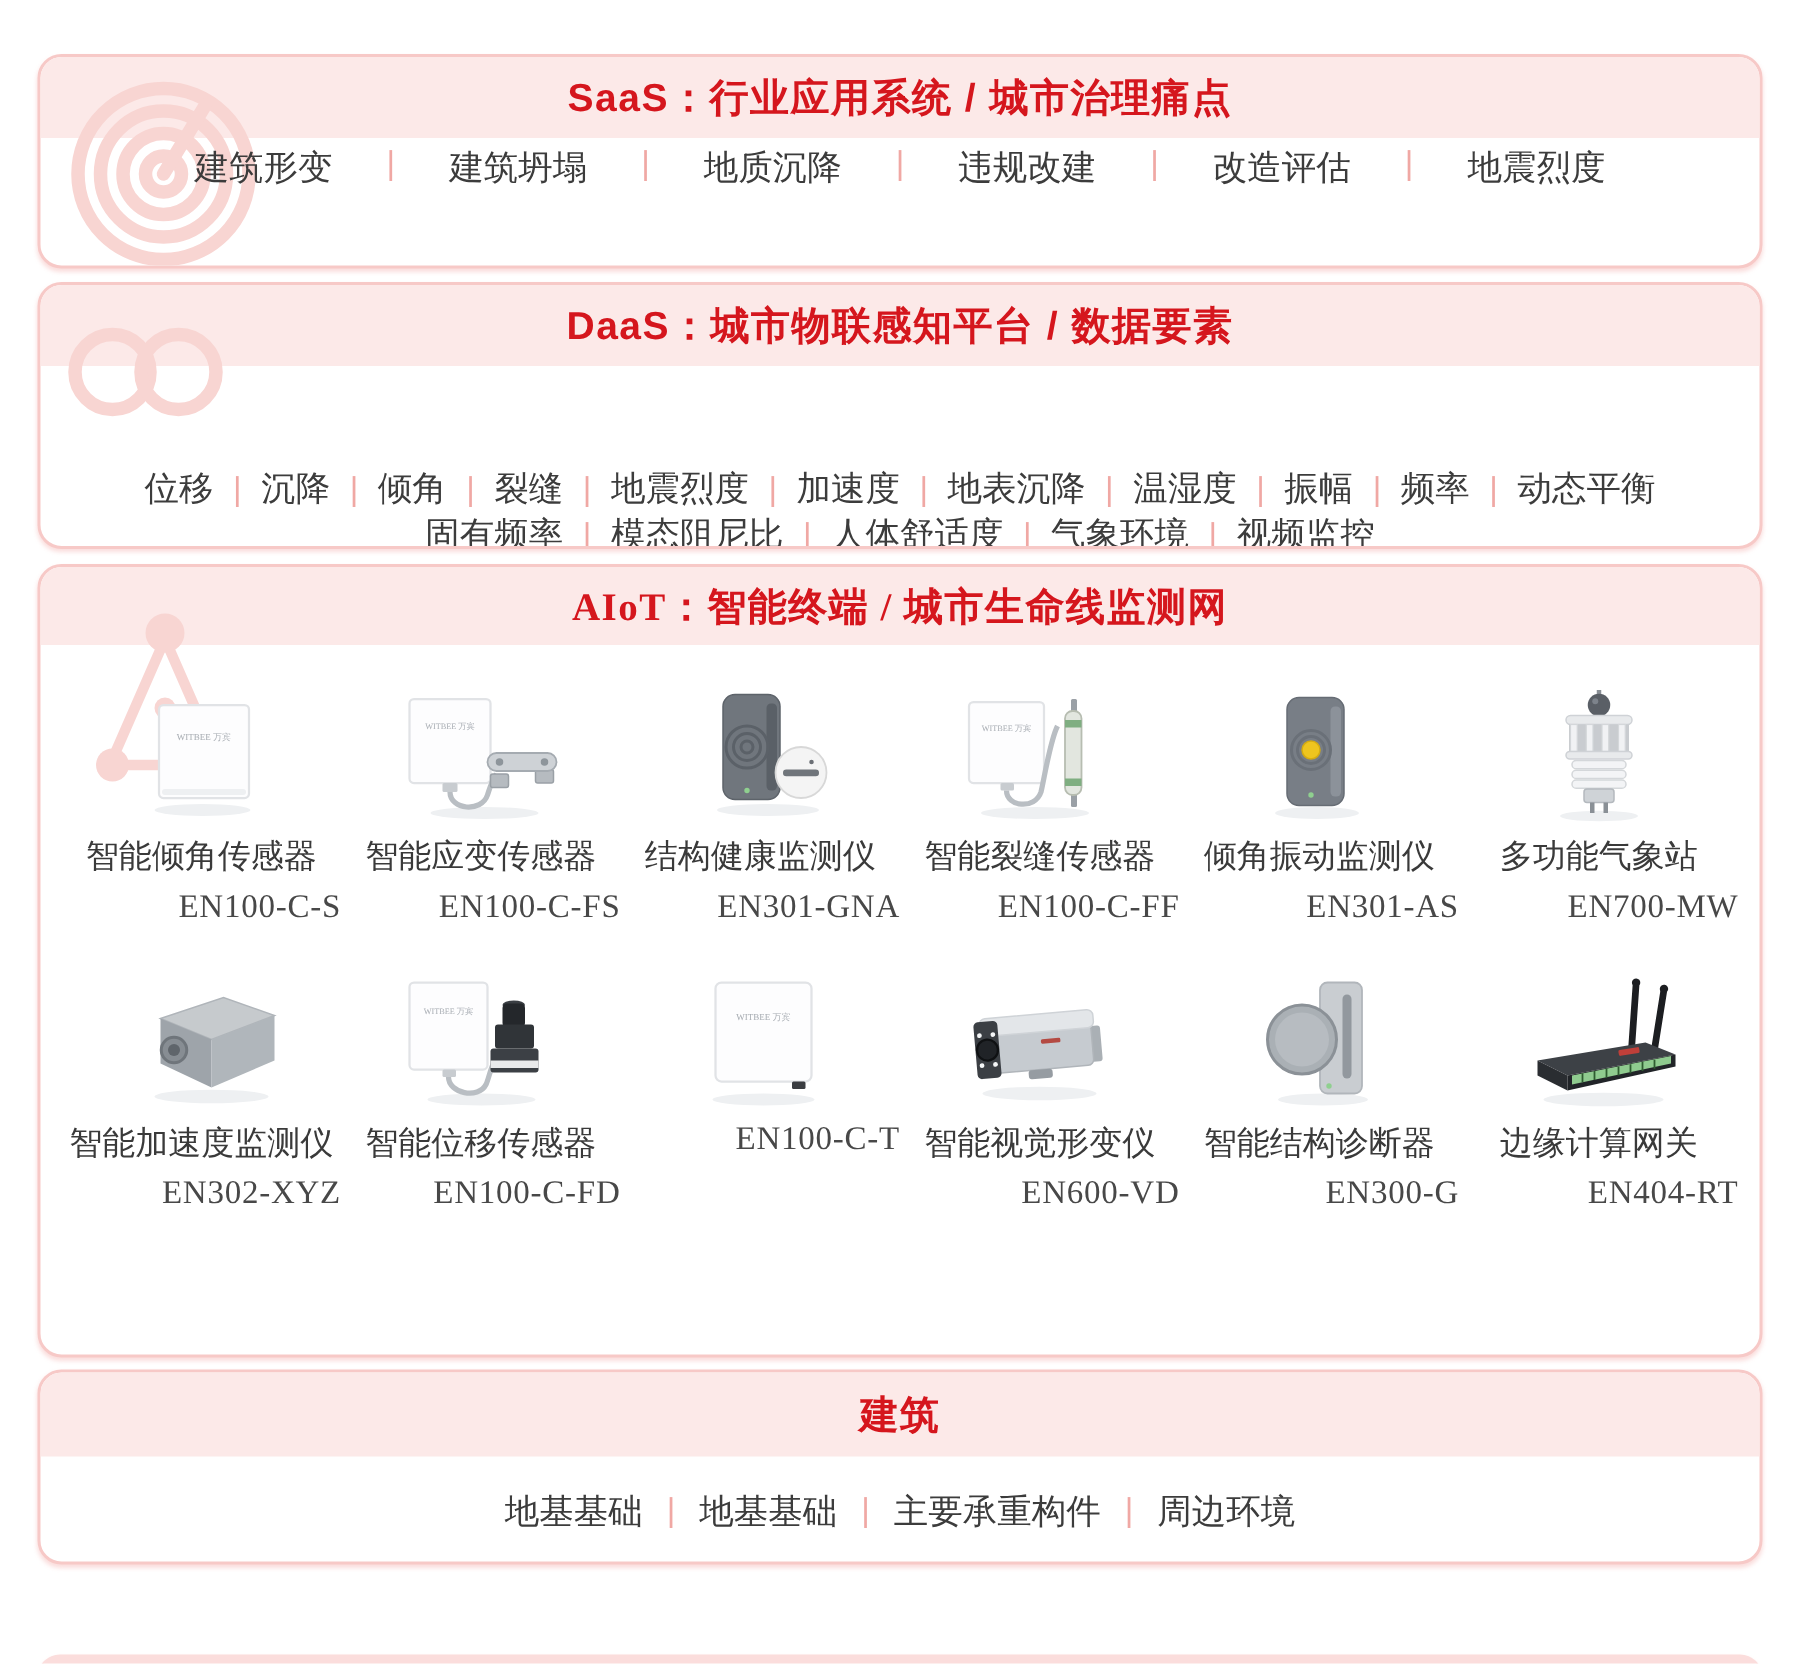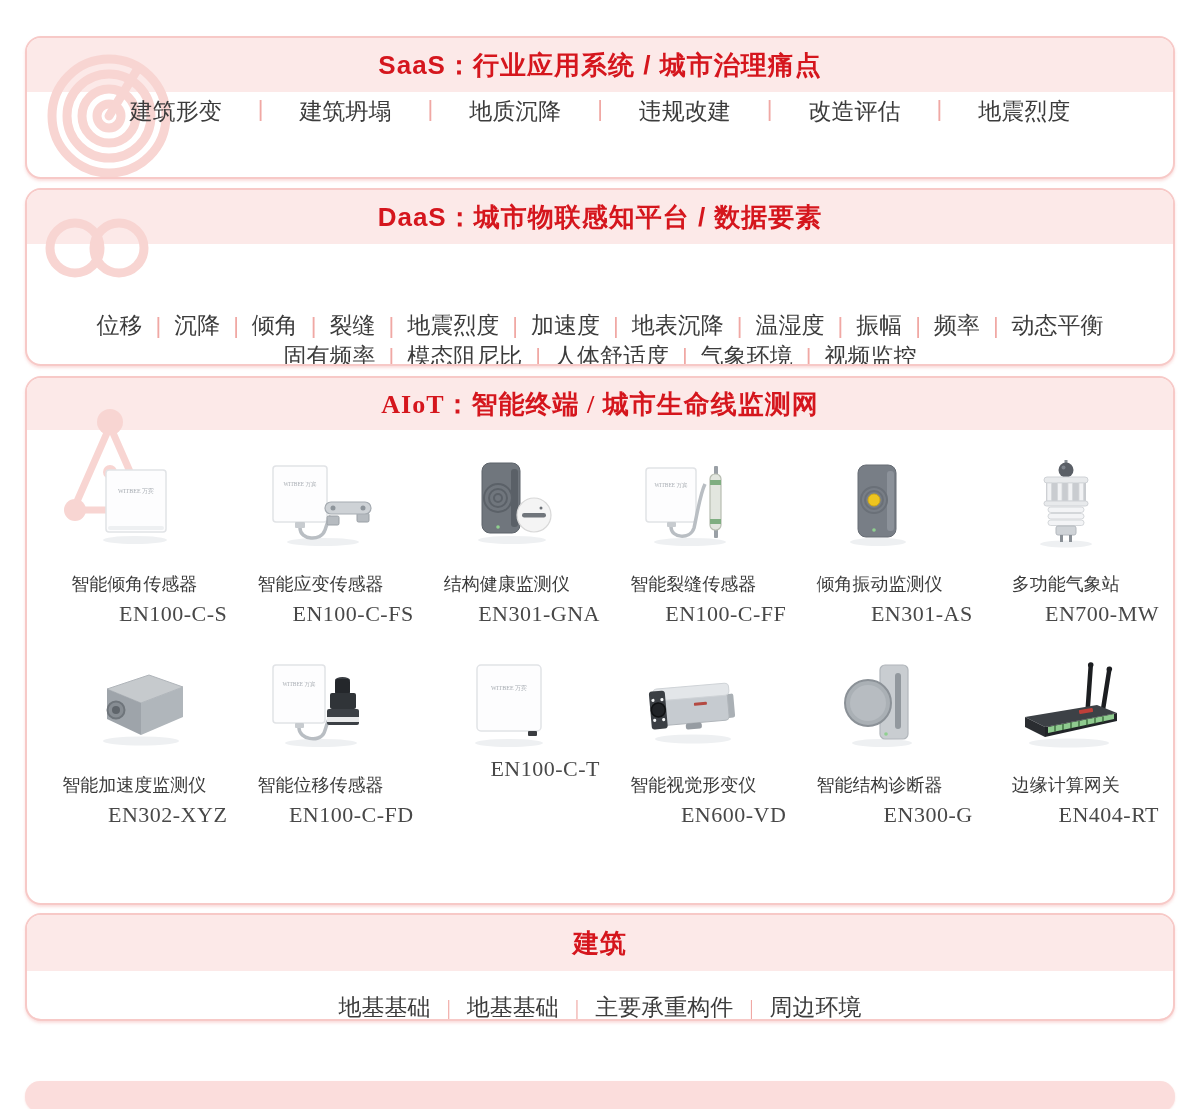--- a/index.html
+++ b/index.html
@@ -32,24 +32,24 @@
   #daas-card .content{height:122px;display:flex;flex-direction:column;justify-content:flex-end;padding:6px 0 8px 0;}
 
   #aiot-card{height:529px;margin-bottom:8px;font-family:Liberation Serif, serif;}
   #aiot-card .band{height:52px;}
   .grid{
     width:1118px;margin:28px auto 0 auto;display:grid;
     grid-template-columns:repeat(6,1fr);grid-row-gap:32px;
   }
   .cell{text-align:center;}
   .p-img{height:92px;display:flex;align-items:flex-end;justify-content:center;}
-  .p-name{font-size:18px;color:#3a3a3a;margin-top:22px;white-space:nowrap;}
+  .p-name{font-size:22px;color:#3a3a3a;margin-top:6px;white-space:nowrap;}
   .p-model{font-size:22px;color:#484848;margin-top:5px;letter-spacing:.5px;text-align:right;}
 
-  #building-card{height:108px;margin-bottom:60px;font-family:Liberation Serif, serif;}
+  #building-card{height:130px;margin-bottom:60px;}
   #building-card .band{height:56px;}
   #building-card .content{height:72px;display:flex;align-items:center;justify-content:center;border-radius:12px;}
 
   #bottom-strip{
     width:1150px;height:31px;margin:0 auto;background:#fbdddc;
     border-radius:15px;box-shadow:0 1px 2px rgba(244,180,178,.4);
   }
 </style>
 </head>
 <body>

